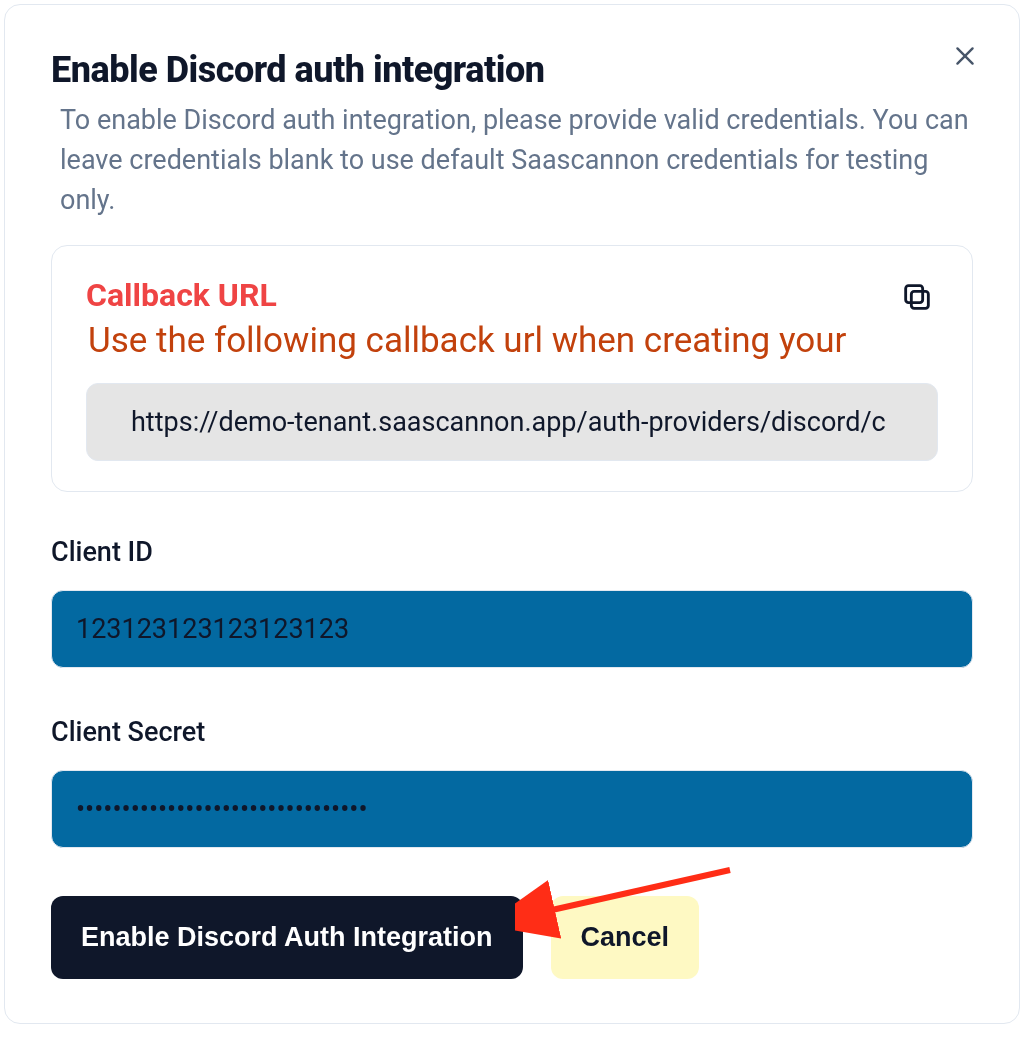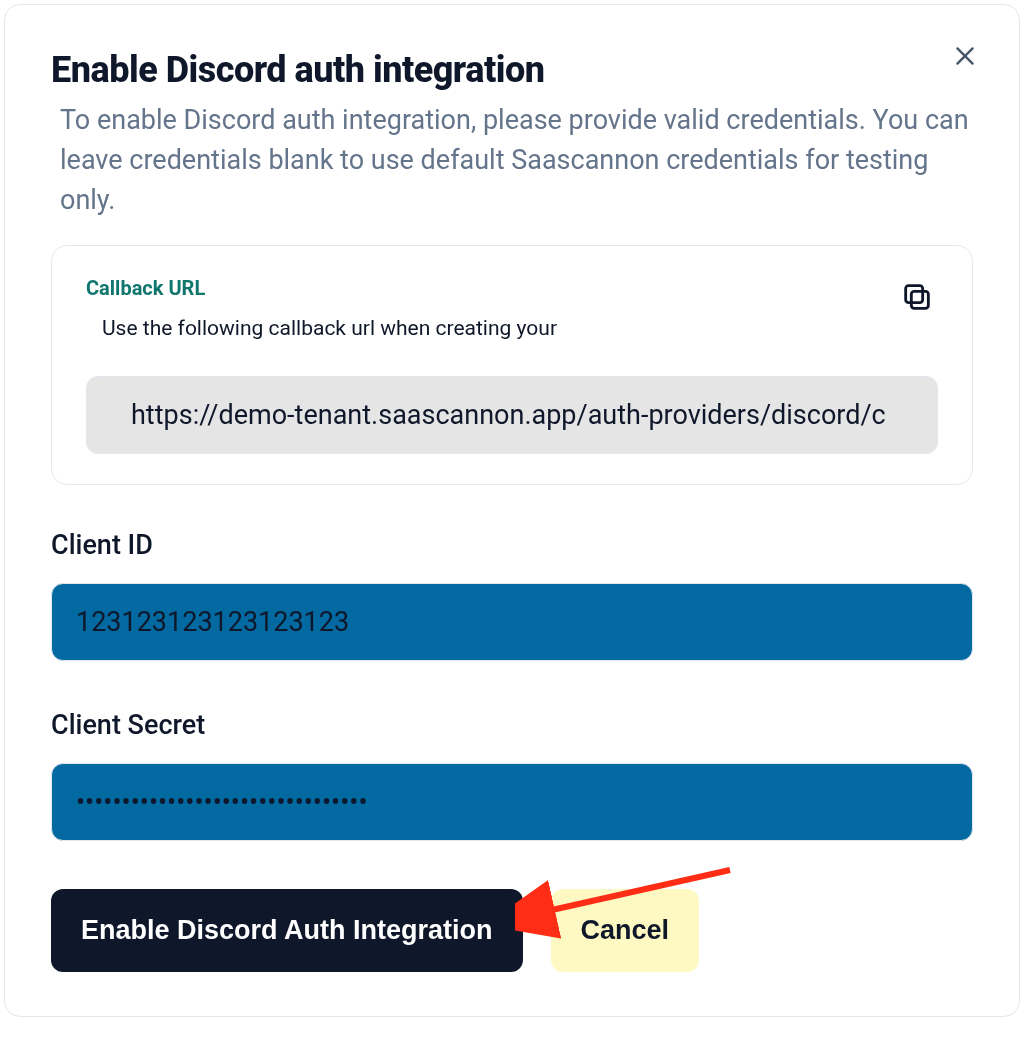--- a/index.html
+++ b/index.html
@@ -59,29 +59,29 @@
     margin-bottom: 44px;
   }
   .callback-head {
     display: flex;
     justify-content: space-between;
     align-items: flex-start;
     gap: 16px;
     margin-bottom: 20px;
   }
   .callback-title {
-    font-size: 20px;
+    font-size: 32px;
     font-weight: 700;
-    color: #0f766e;
+    color: #ef4444;
     margin: 0 0 6px 0;
   }
   .callback-sub {
-    font-size: 21px;
-    color: #0f172a;
-    margin: 16px;
+    font-size: 35px;
+    color: #c2410c;
+    margin: 2px;
   }
   .copy-btn {
     border: none;
     background: transparent;
     cursor: pointer;
     padding: 4px;
     color: #0f172a;
     display: flex;
     align-items: center;
     justify-content: center;

